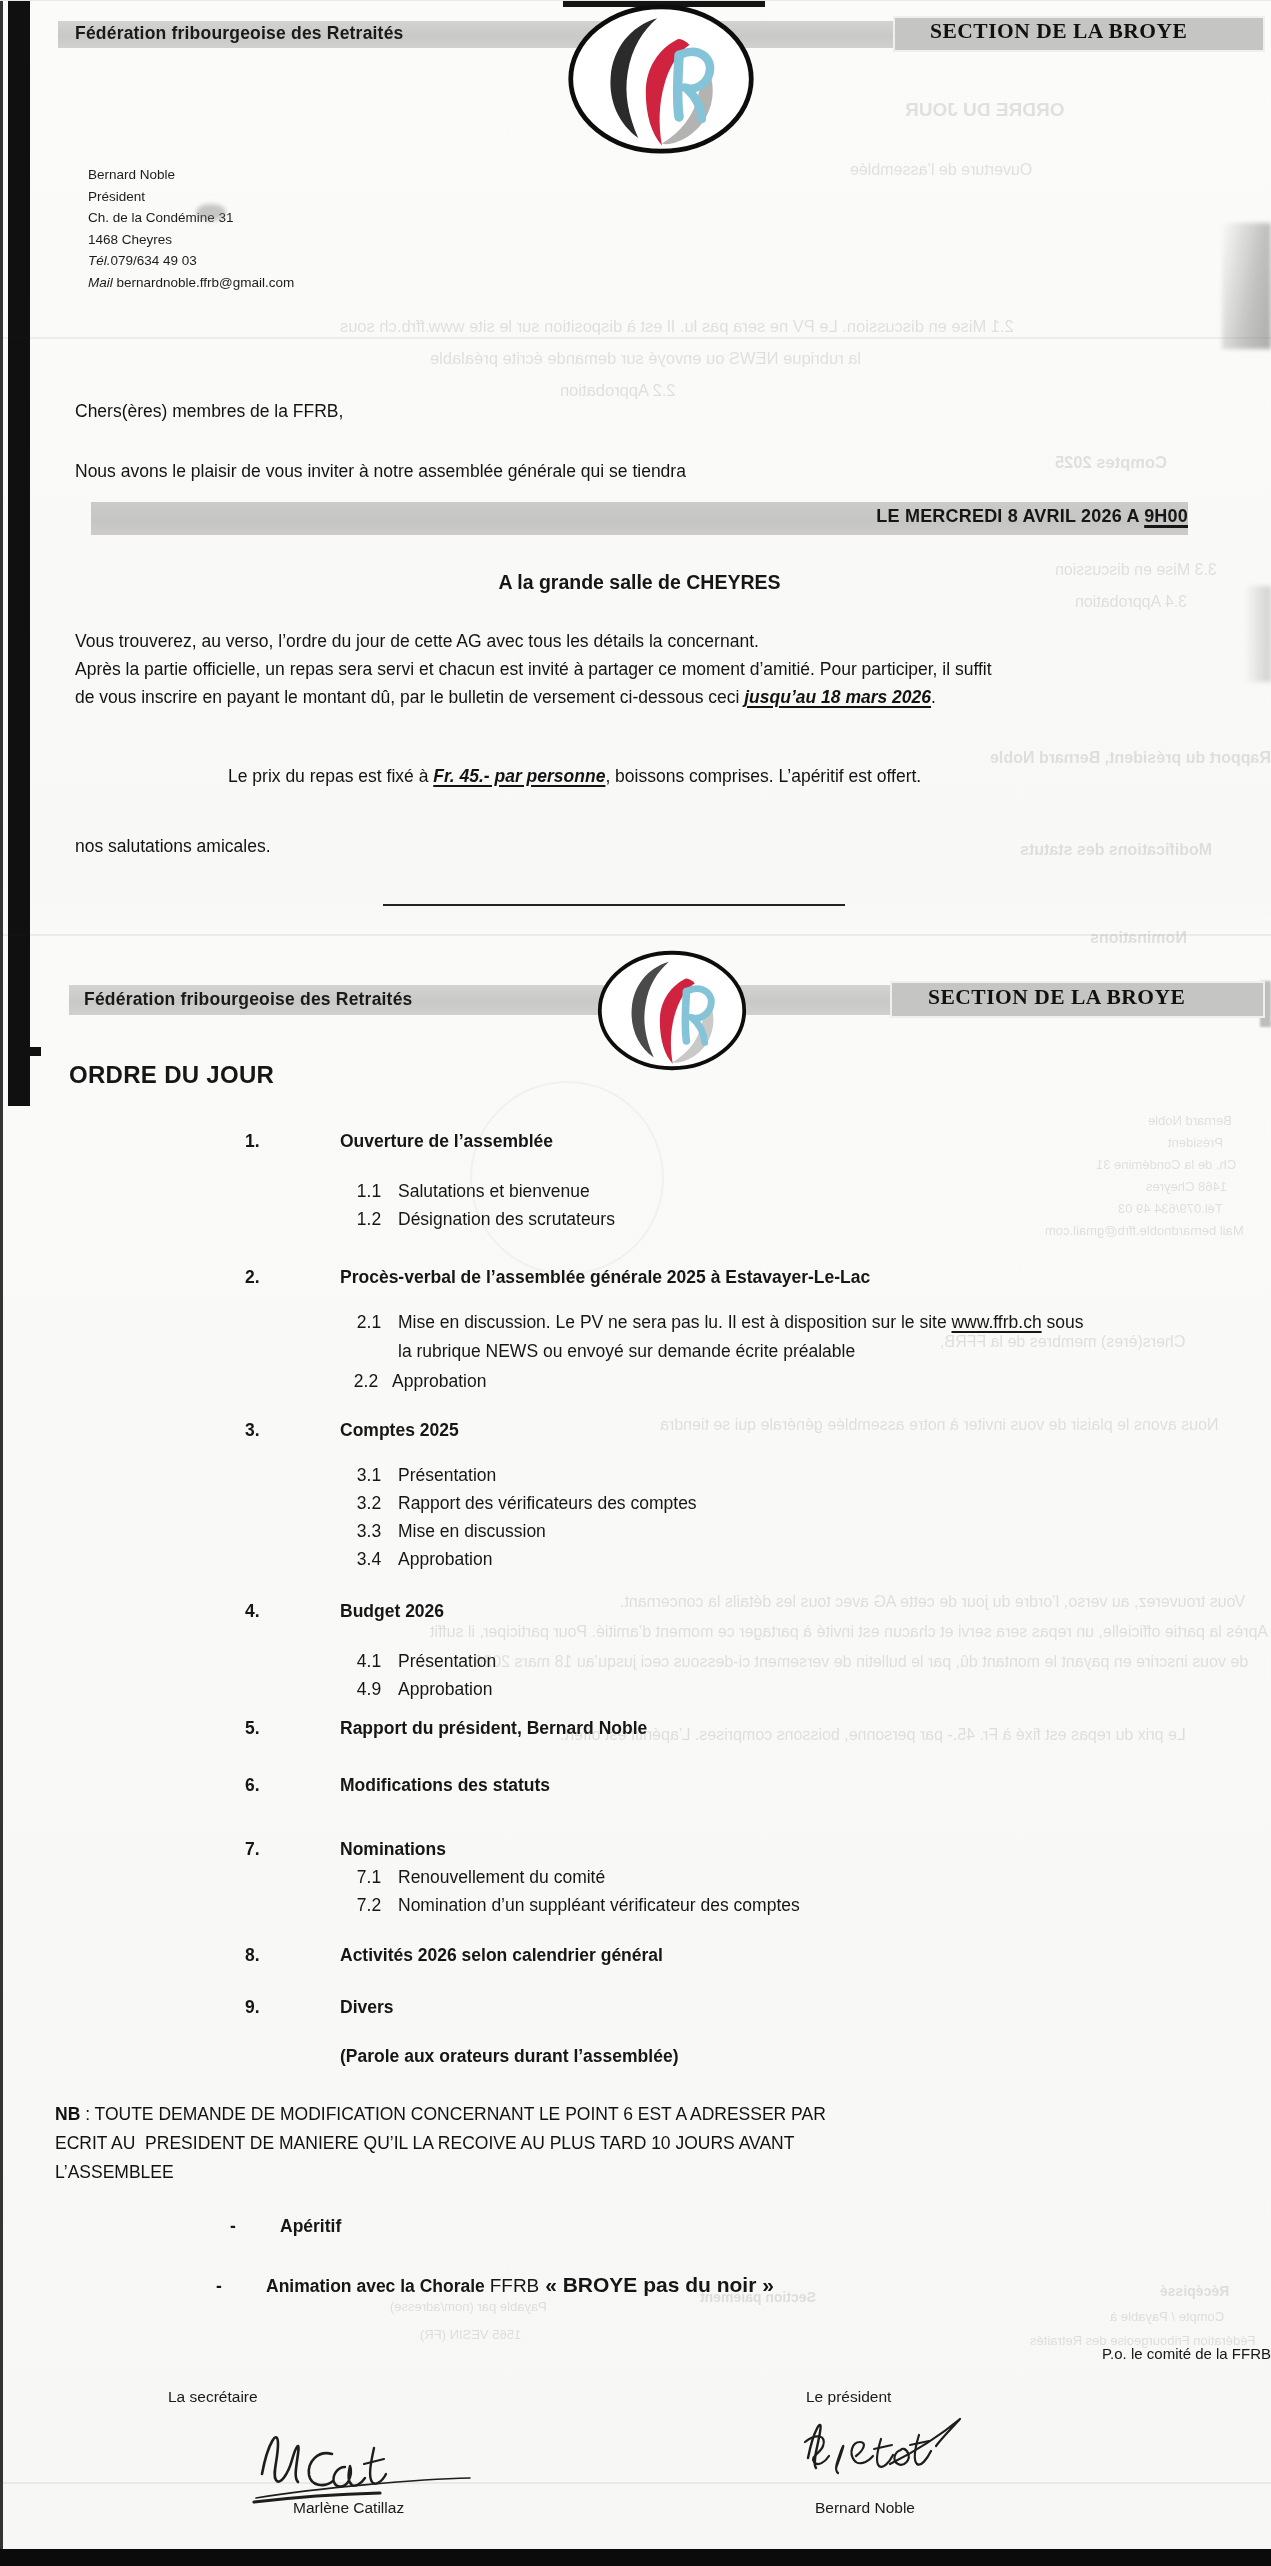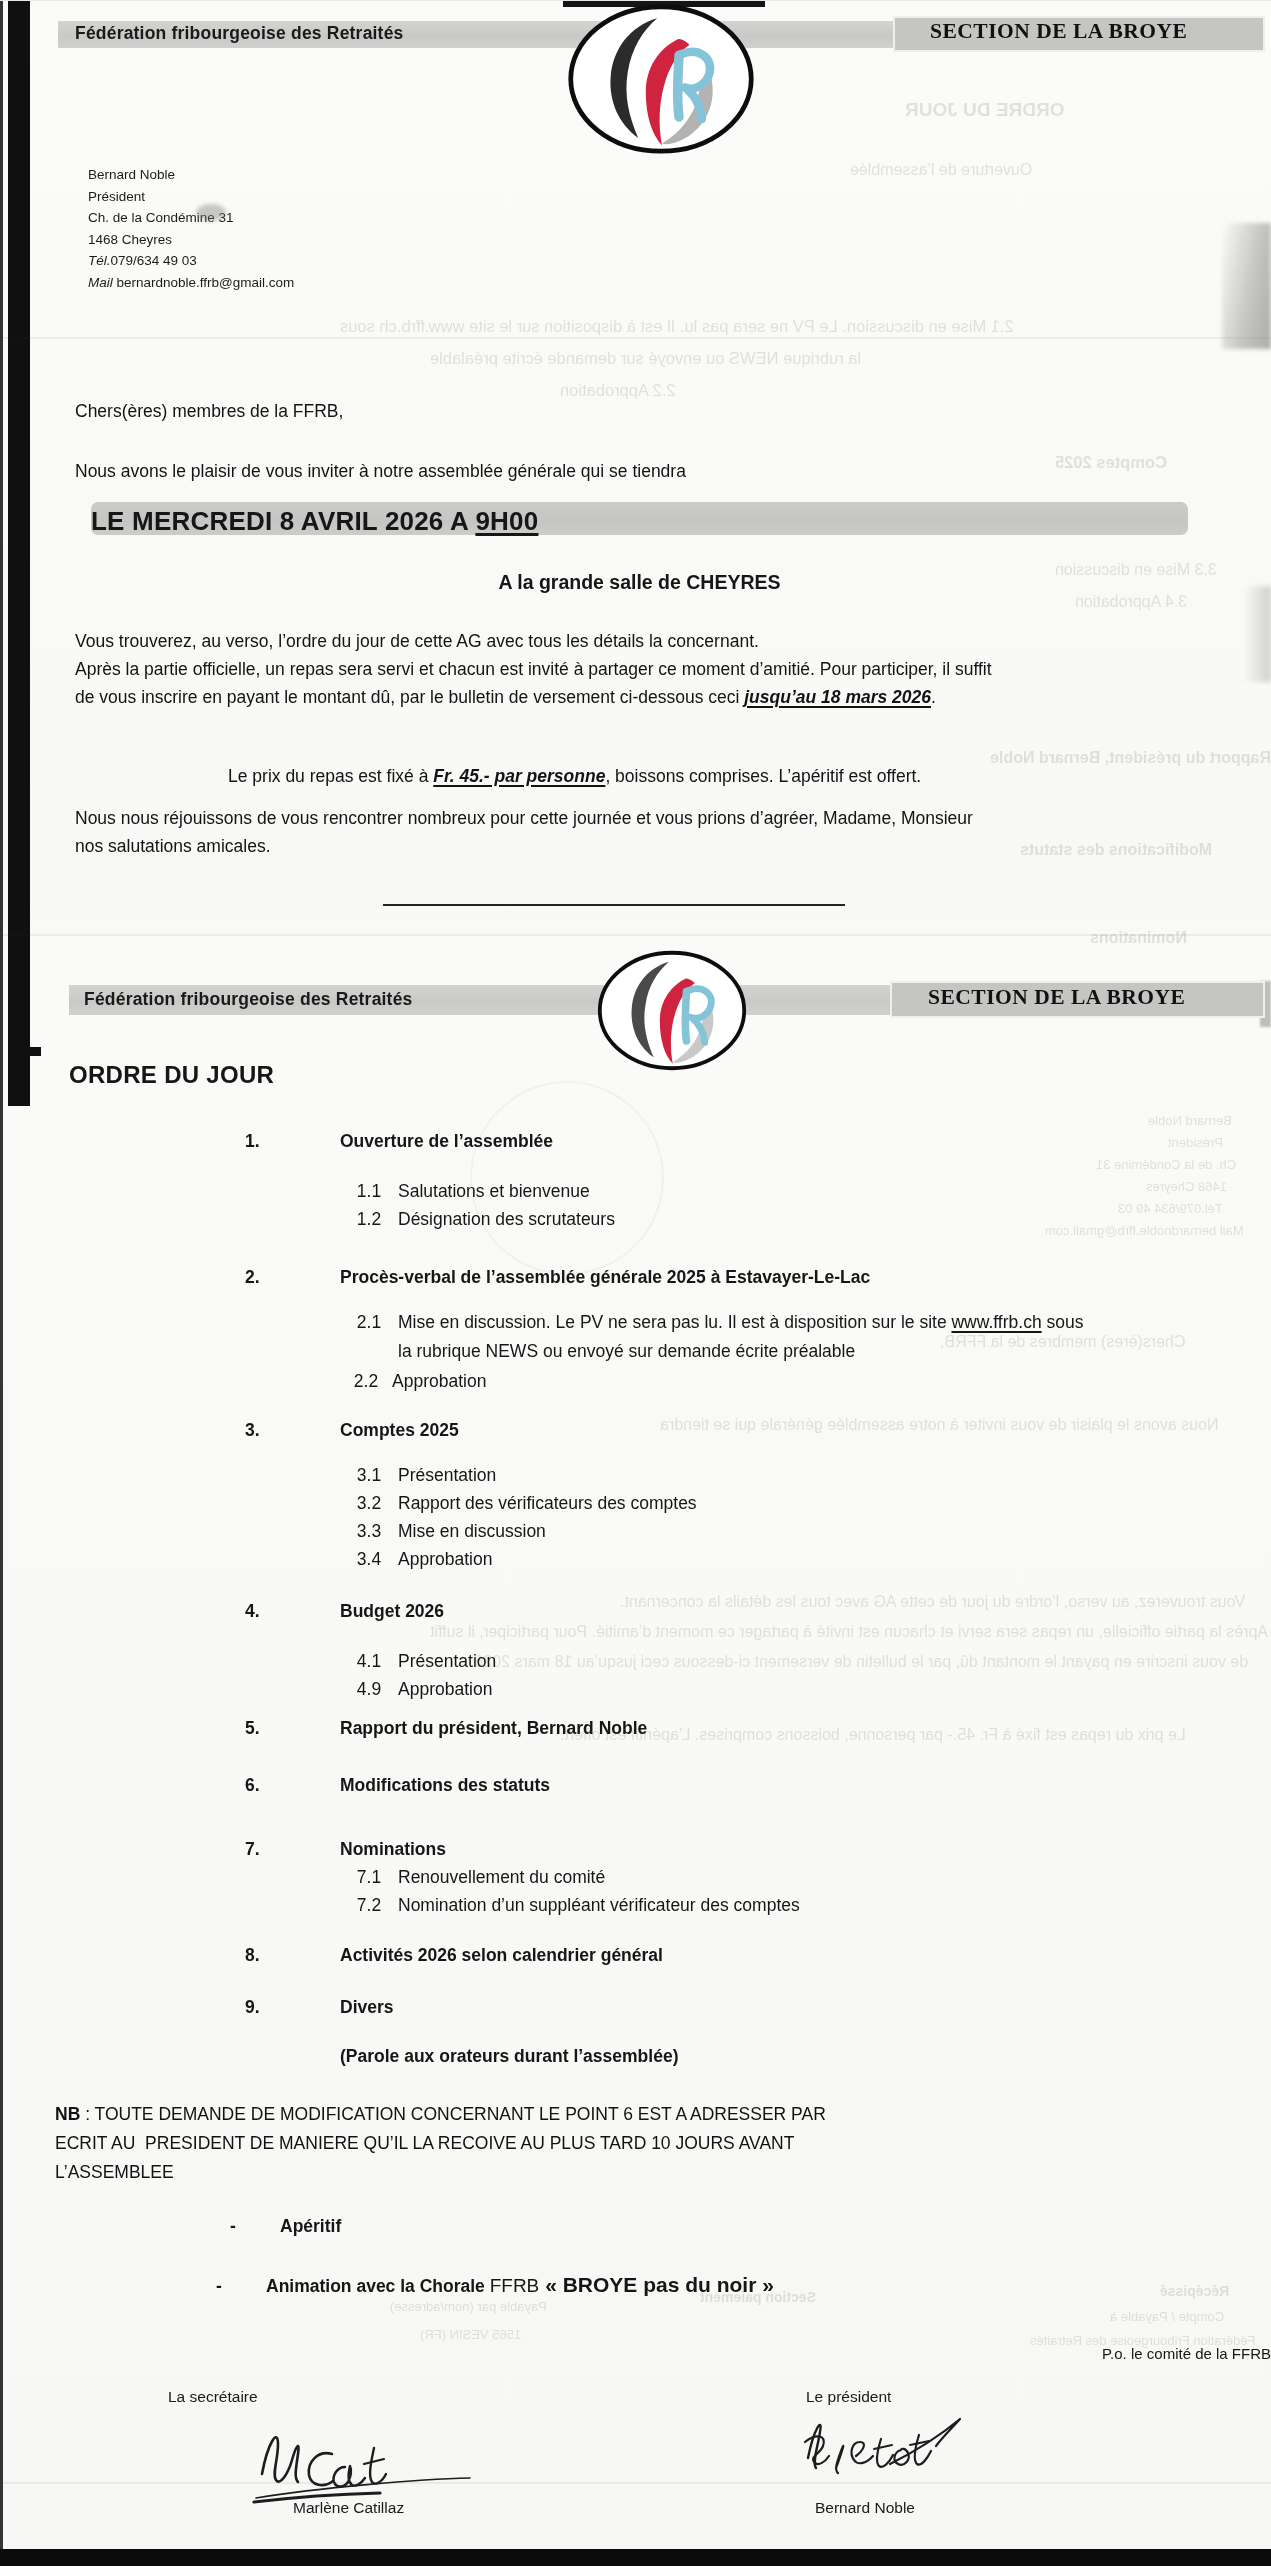--- a/index.html
+++ b/index.html
@@ -35,21 +35,21 @@
   .hdr-bar { background:linear-gradient(180deg,#d3d3d1 0%,#c9c9c7 55%,#d0d0ce 100%); }
   .hdr-org { font-size:17.5px; font-weight:bold; letter-spacing:0.2px; color:#1a1a1a; }
   .hdr-section-box { background:#c5c5c3; box-shadow:0 0 0 2px #efefed inset; }
   .hdr-section { font-family:"Liberation Serif", serif; font-weight:bold; font-size:21.5px;
     letter-spacing:0.5px; color:#111; white-space:nowrap; }
 
   
   .addr { font-size:13.5px; line-height:21.5px; color:#1c1c1c; }
   .body-line { font-size:17.5px; color:#131313; white-space:nowrap; }
   .banner { background:linear-gradient(180deg,#cbcbc9 0%,#c5c5c3 60%,#cecccb 100%);
-    text-align:left; font-size:26px; font-weight:bold; letter-spacing:0.2px; padding-top:4px;border-radius:7px; }
+    text-align:right; font-size:18px; font-weight:bold; letter-spacing:0.2px; padding-top:4px; }
   .banner .u { text-decoration-thickness:3px; }
   .venue { text-align:center; font-size:19.5px; font-weight:bold; }
 
   
   .ag-main { position:absolute; left:245px; font-size:17.5px; font-weight:bold; white-space:nowrap; }
   .ag-main .ag-num { display:inline-block; width:95px; }
   .ag-sub { position:absolute; left:340px; font-size:17.5px; white-space:nowrap; }
   .ag-sub .ag-sub-num { display:inline-block; width:58px;text-align:center; }
   .ag-sub2 { position:absolute; left:398px; font-size:17.5px; white-space:nowrap; }
   .nb-line { position:absolute; left:55px; font-size:17.5px; white-space:pre; color:#121212; }
@@ -118,21 +118,20 @@
   <div class="abs body-line" style="left:75px;top:630px">Vous trouverez, au verso, l’ordre du jour de cette AG avec tous les détails la concernant.</div>
   <div class="abs body-line" style="left:75px;top:658px">Après la partie officielle, un repas sera servi et chacun est invité à partager ce moment d’amitié. Pour participer, il suffit</div>
   <div class="abs body-line" style="left:75px;top:686px">
     <span>de vous inscrire en payant le montant dû, par le bulletin de versement ci-dessous ceci </span><span class="b i u">jusqu’au 18 mars 2026</span><span>.</span>
   </div>
 
   <div class="abs body-line" style="left:228px;top:765px">
     <span>Le prix du repas est fixé à </span><span class="b i u">Fr. 45.- par personne</span><span>, boissons comprises. L’apéritif est offert.</span>
   </div>
 
-  <div class="abs body-line" style="left:75px;top:807px">Nous nous réjouissons de vous rencontrer nombreux pour cette journée et vous prions d’agréer, Madame, Monsieur</div>
   <div class="abs body-line" style="left:75px;top:835px">nos salutations amicales.</div>
 
   <div class="abs" style="left:383px;top:903px;width:462px;border-top:2.5px solid #242424"></div>
 
   <div class="abs hdr-bar" style="left:69px;top:984px;width:1180px;height:30px"></div>
   <div class="abs hdr-section-box" style="left:890px;top:980px;width:375px;height:37px"></div>
   <div class="abs hdr-org" style="left:84px;top:988px">Fédération fribourgeoise des Retraités</div>
   <div class="abs hdr-section" style="left:928px;top:984px">SECTION DE LA BROYE</div>
 
   <svg class="abs" style="left:596px;top:946px" width="152" height="127" viewBox="0 0 200 160">

